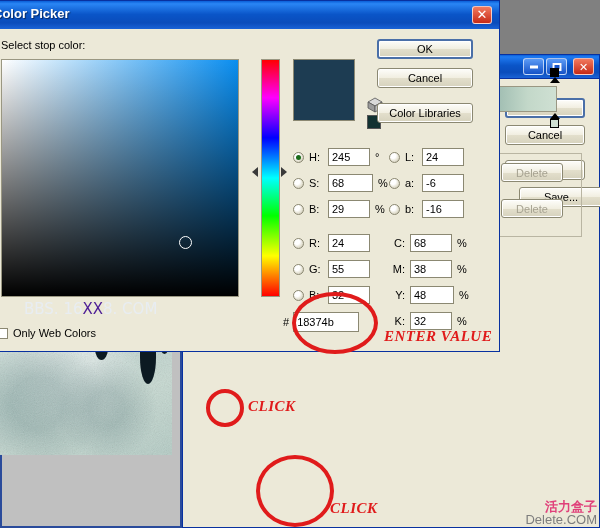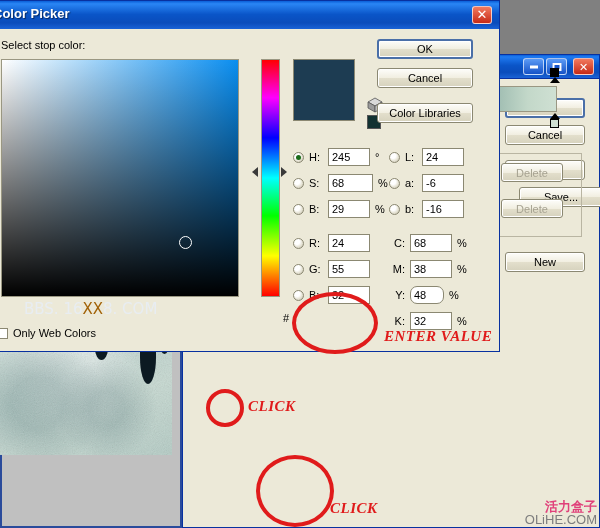--- a/index.html
+++ b/index.html
@@ -118,21 +118,21 @@
 
   
   .circ{position:absolute;border:4px solid #e01b1b;border-radius:50%;box-sizing:border-box;}
   .annot{position:absolute;color:#e01b1b;font-weight:bold;font-style:italic;
     font-family:"Liberation Serif",serif;letter-spacing:.5px;}
 
   
   #wm-picker{position:absolute;left:22px;top:240px;color:#e8edf2;
     font-family:"DejaVu Sans",sans-serif;font-size:15px;line-height:19px;}
   #wm-picker .cn{font-size:16px;}
-  #wm-picker .red{color:#a16207;}
+  #wm-picker .red{color:#4c1d95;}
   #wm-bottom{position:absolute;right:3px;bottom:2px;text-align:right;line-height:13px;}
   #wm-bottom .cn{color:#e0407a;font-size:13px;font-weight:bold;font-family:"DejaVu Sans",sans-serif;}
   #wm-bottom .en{color:#7d7d7d;font-size:13px;font-family:"Liberation Sans",sans-serif;}
 </style>
 </head>
 <body>
 
 <div class="abs" id="ps-doc">
   <div class="frame"></div>
   <div class="canvasimg"></div>
@@ -169,23 +169,20 @@
   </div>
   <div class="btn abs" style="left:322px;top:70px;width:80px;height:20px;">
     <span>Cancel</span>
   </div>
   <div class="btn abs" style="left:322px;top:105px;width:80px;height:20px;">
     <span>Load...</span>
   </div>
   <div class="btn abs" style="left:336px;top:132px;width:84px;height:20px;">
     <span>Save...</span>
   </div>
-  <div class="btn abs" style="left:322px;top:197px;width:80px;height:20px;">
-    <span>New</span>
-  </div>
 
   <div id="grad-strip"></div>
 
   <div class="opstop" style="left:16px;top:13px;">
     <div class="sq" style="background:#000;"></div>
     <div class="tri" style="border-top-color:#000;border-bottom:0;transform:rotate(180deg);"></div>
   </div>
   <div class="opstop" style="left:367px;top:13px;">
     <div class="sq" style="background:#000;"></div>
     <div class="tri" style="border-top-color:#000;border-bottom:0;transform:rotate(180deg);"></div>
@@ -318,20 +315,23 @@
   <div class="abs" style="left:310px;top:285px;display:flex;align-items:center;gap:5px;">
     <span class="radio"></span>
     <span class="lbl" style="width:14px;">B:</span>
     <span class="field" style="width:42px;height:18px;">
       <span>32</span>
     </span>
   </div>
 
   <div class="abs" style="left:300px;top:311px;display:flex;align-items:center;gap:4px;">
     <span class="lbl">#</span>
+    <span class="field" style="width:66px;height:20px;">
+      <span>18374b</span>
+    </span>
   </div>
 
   <div class="abs" style="left:406px;top:147px;display:flex;align-items:center;gap:5px;">
     <span class="radio"></span>
     <span class="lbl" style="width:12px;">L:</span>
     <span class="field" style="width:42px;height:18px;">
       <span>24</span>
     </span>
   </div>
   <div class="abs" style="left:406px;top:173px;display:flex;align-items:center;gap:5px;">
@@ -358,21 +358,21 @@
   </div>
   <div class="abs" style="left:408px;top:259px;display:flex;align-items:center;gap:5px;">
     <span class="lbl" style="width:14px;text-align:right;">M:</span>
     <span class="field" style="width:42px;height:18px;">
       <span>38</span>
     </span>
     <span class="lbl">%</span>
   </div>
   <div class="abs" style="left:408px;top:285px;display:flex;align-items:center;gap:5px;">
     <span class="lbl" style="width:14px;text-align:right;">Y:</span>
-    <span class="field" style="width:34px;height:18px;border-radius:7px;">
+    <span class="field" style="width:44px;height:18px;">
       <span>48</span>
     </span>
     <span class="lbl">%</span>
   </div>
   <div class="abs" style="left:408px;top:311px;display:flex;align-items:center;gap:5px;">
     <span class="lbl" style="width:14px;text-align:right;">K:</span>
     <span class="field" style="width:42px;height:18px;">
       <span>32</span>
     </span>
     <span class="lbl">%</span>
@@ -388,14 +388,14 @@
 <div class="annot" style="left:384px;top:328px;font-size:15px;">ENTER VALUE</div>
 
 <div class="circ" style="left:206px;top:389px;width:38px;height:38px;"></div>
 <div class="annot" style="left:248px;top:398px;font-size:15px;">CLICK</div>
 
 <div class="circ" style="left:256px;top:455px;width:78px;height:72px;"></div>
 <div class="annot" style="left:330px;top:500px;font-size:15px;">CLICK</div>
 
 <div id="wm-bottom">
   <div class="cn">活力盒子</div>
-  <div class="en">OLiHE.COM</div>
+  <div class="en">Delete.COM</div>
 </div>
 
 </body></html>

